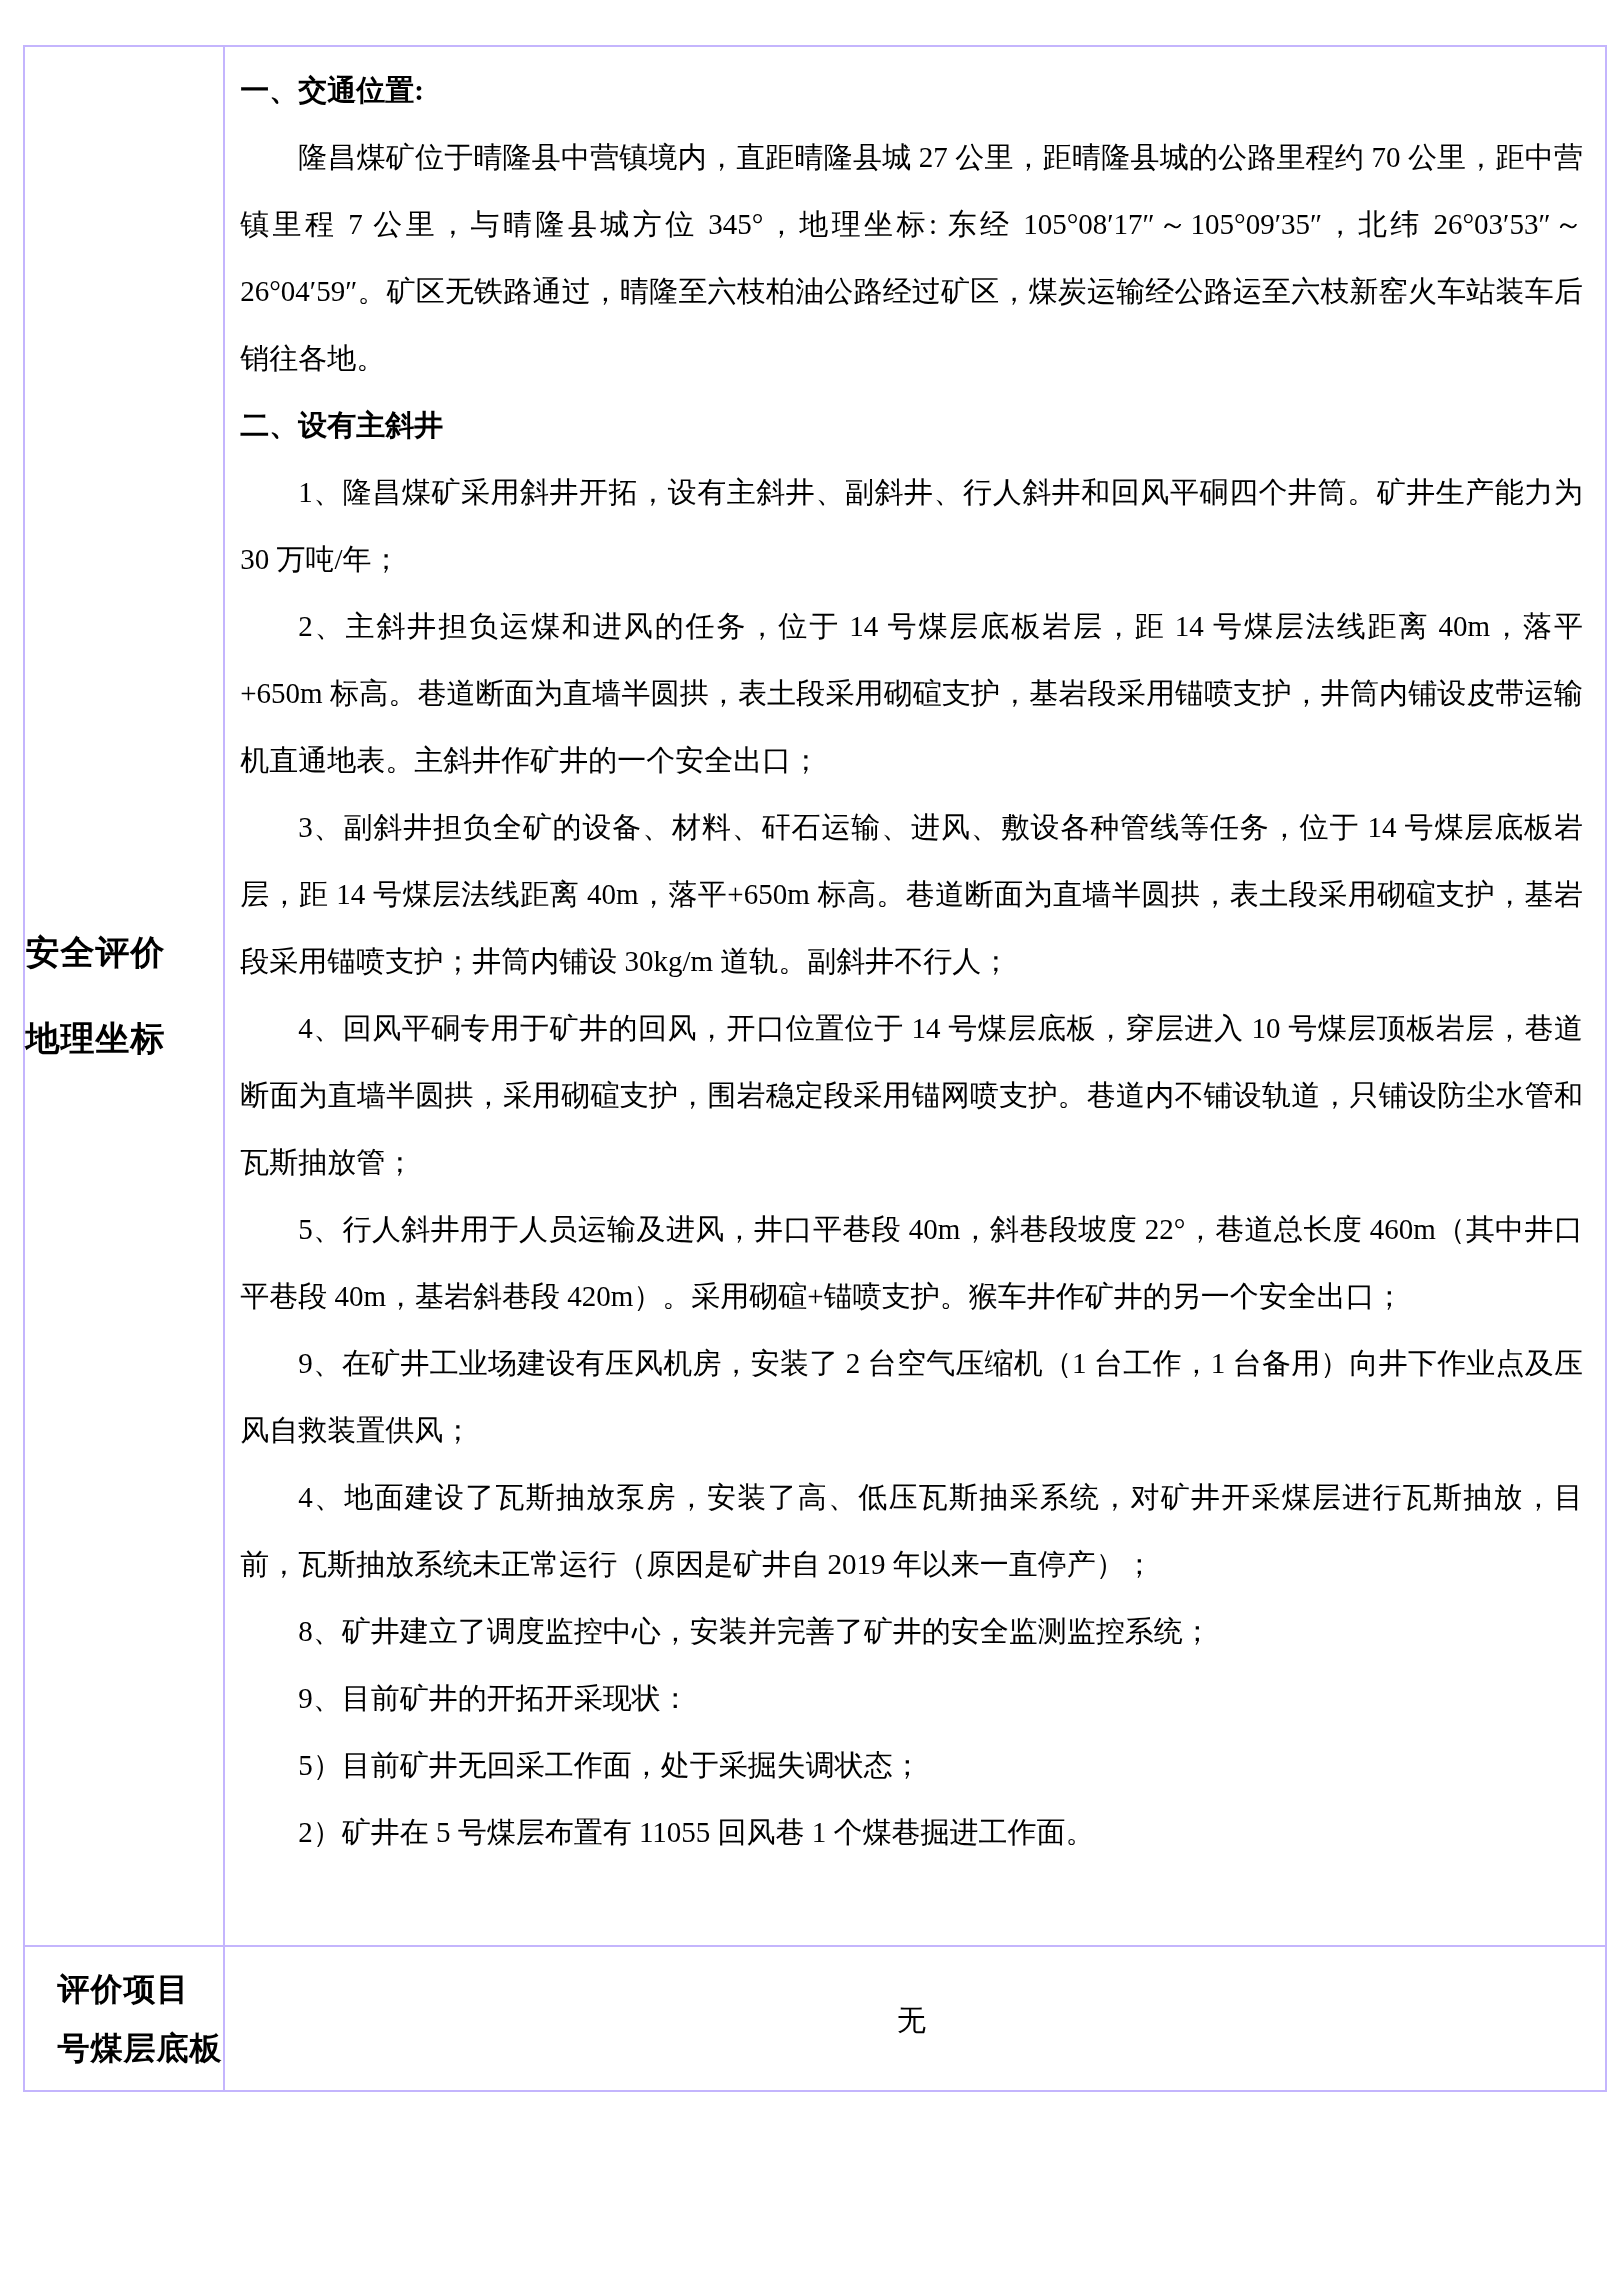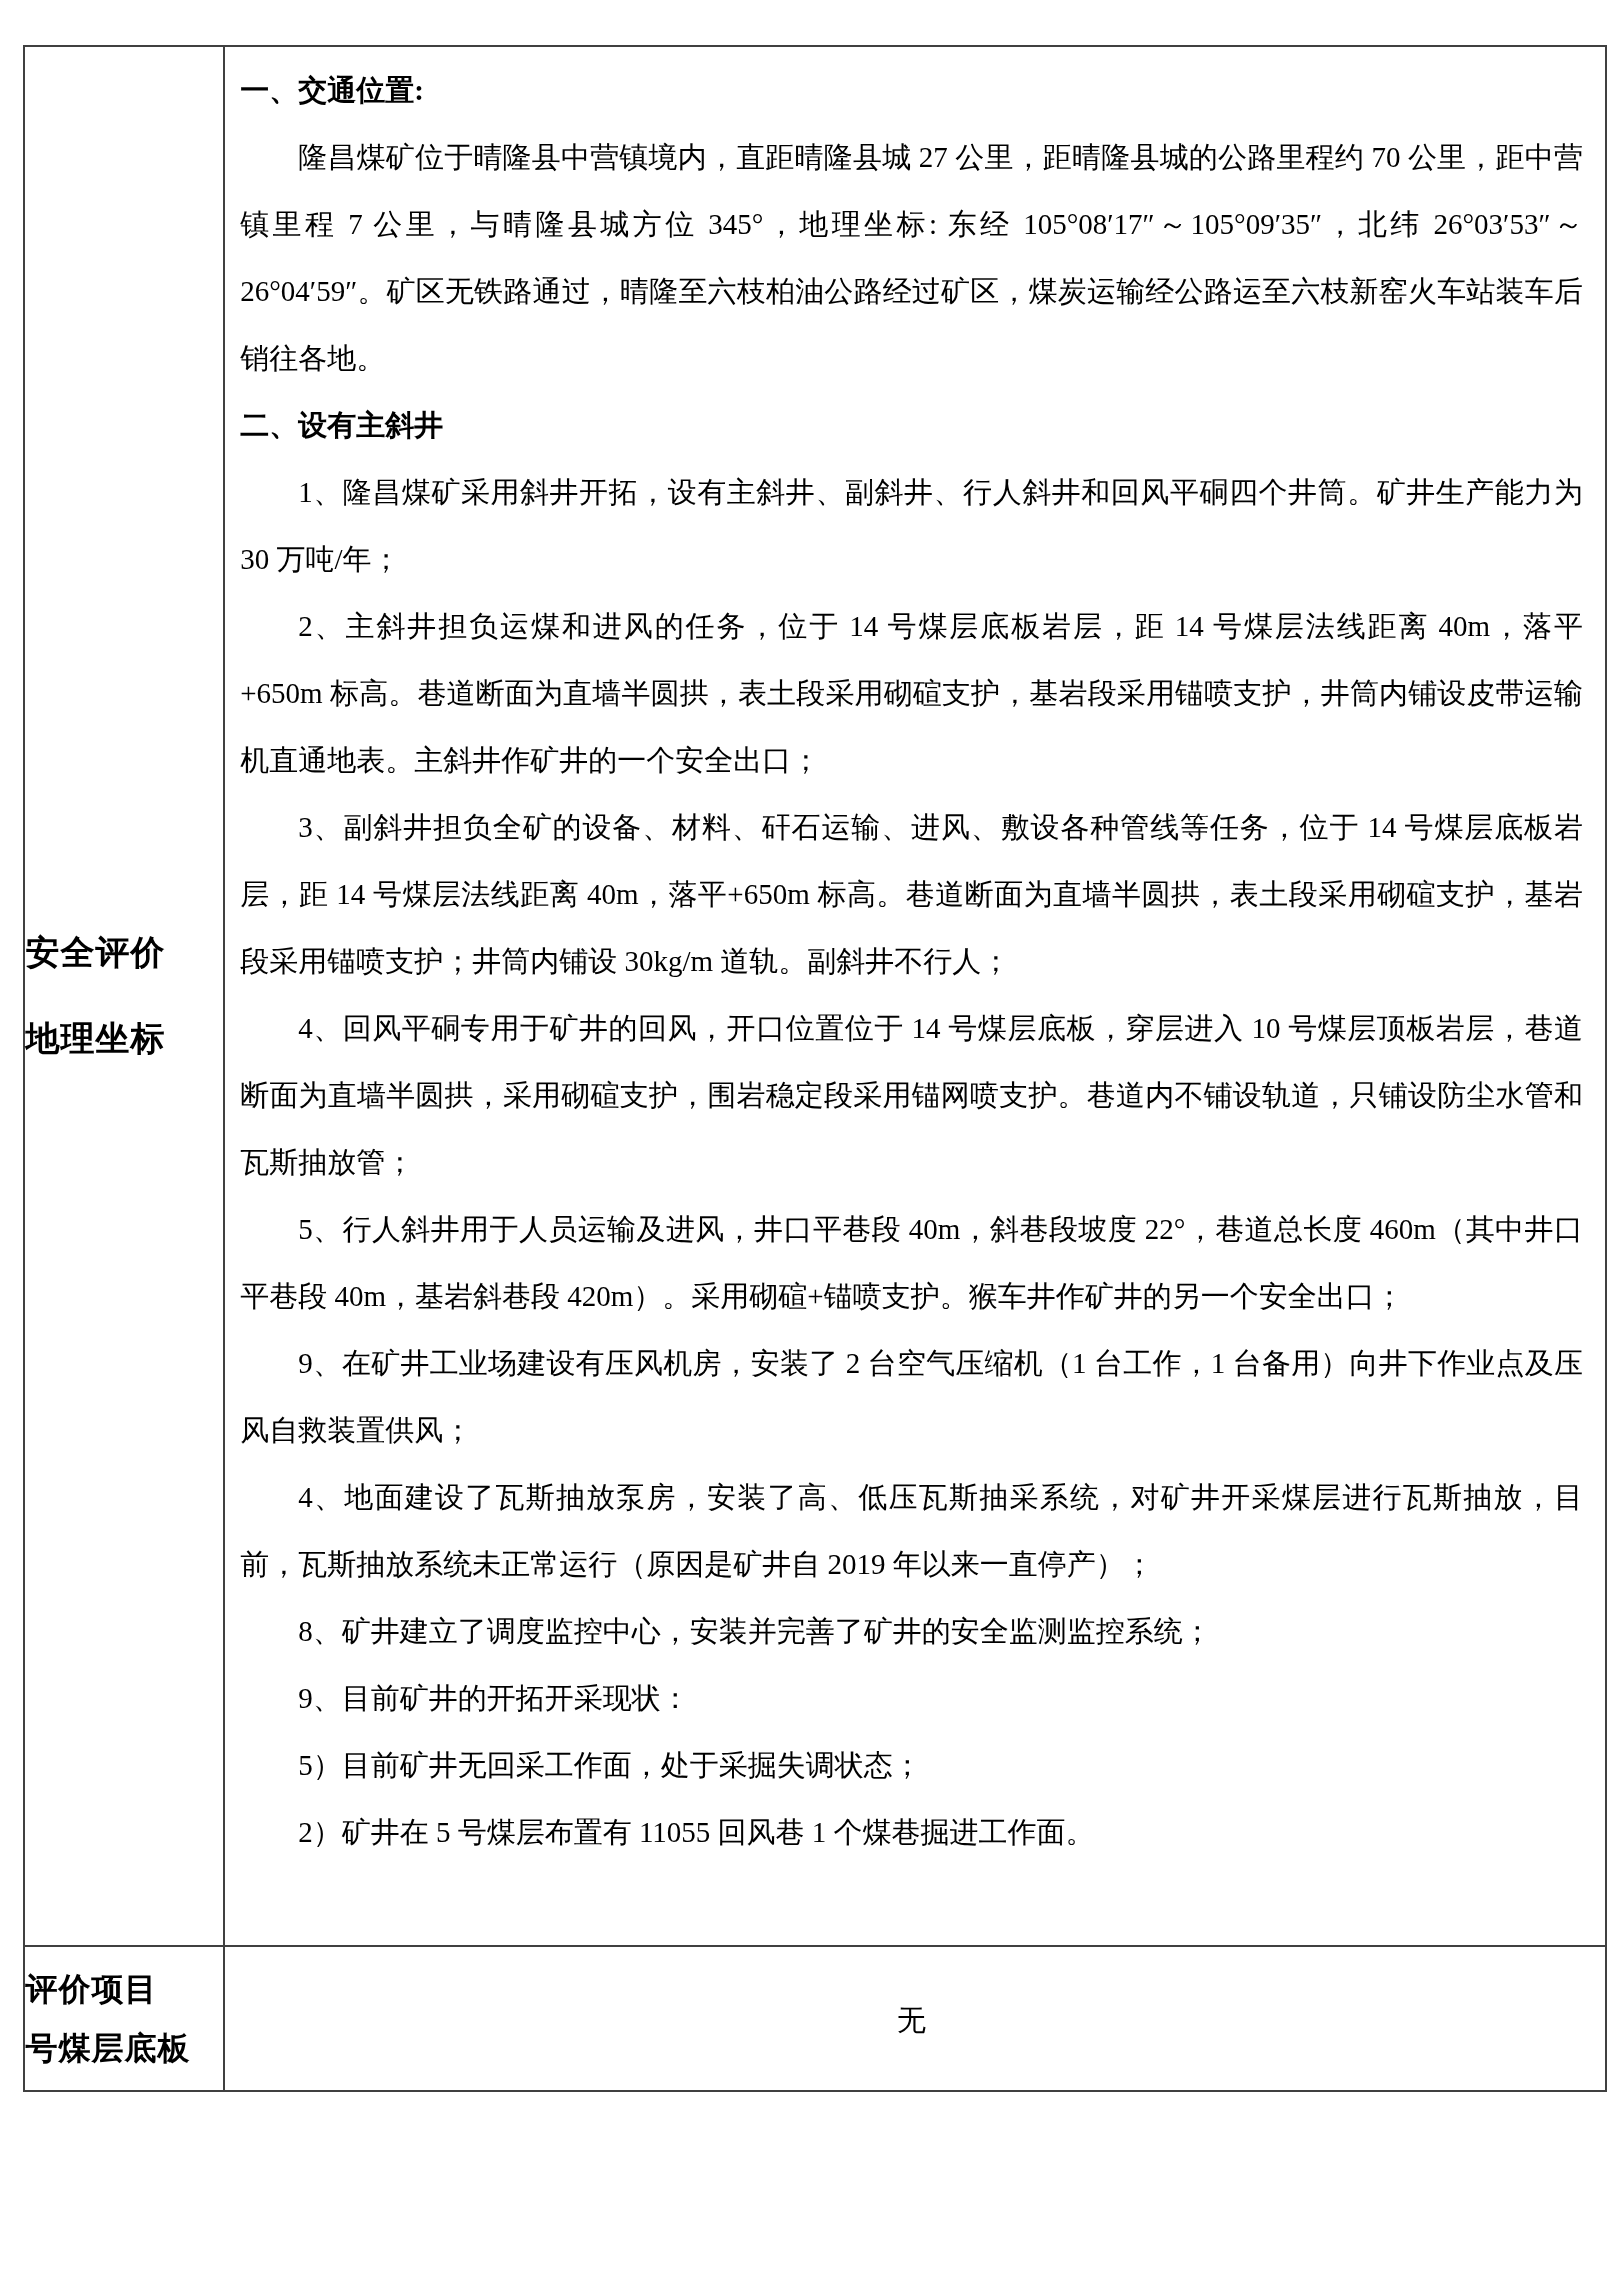--- a/index.html
+++ b/index.html
@@ -16,40 +16,41 @@
   }
   table.doc-table {
     position: absolute;
     left: 22.5px;
     top: 45px;
     width: 1584px;
     border-collapse: collapse;
     table-layout: fixed;
   }
   table.doc-table td {
-    border: 2px solid #404040;
+    border: 2px solid #c4b5fd;
   }
   table.doc-table tr.row-intro td { height: 1882px; }
   table.doc-table tr.row-other td { height: 128px; border-top-width: 2.9px; }
 
   td.label-cell {
     width: 196px;
     text-align: left;
     vertical-align: middle;
     font-weight: bold;
   }
   td.label-cell .label-line {
     font-size: 34px;
     line-height: 86px;
     letter-spacing: 1px;
     white-space: nowrap;
   }
   tr.row-other td.label-cell .label-line {
     line-height: 59px;
     font-size: 32px;
+    padding-left: 32px;
   }
 
   td.content-cell {
     vertical-align: top;
     padding: 9.8px 21.6px 5.9px 15.7px;
     font-size: 29px;
     line-height: 67px;
     text-align: justify;
   }
   td.content-cell p { margin: 0; }

